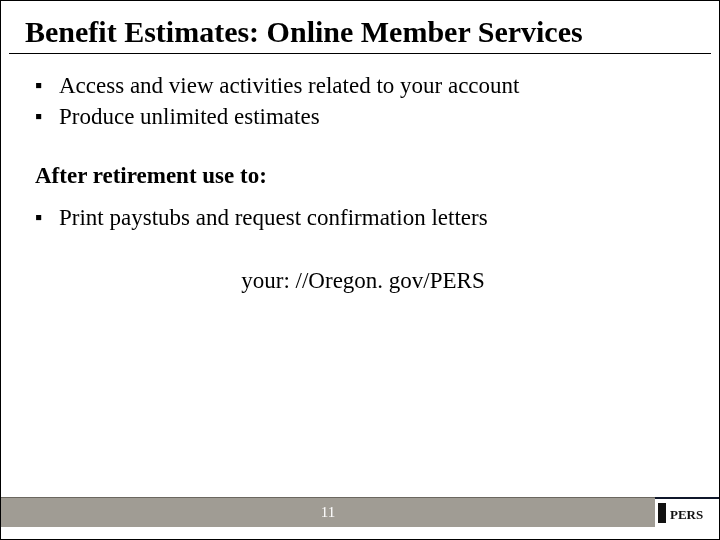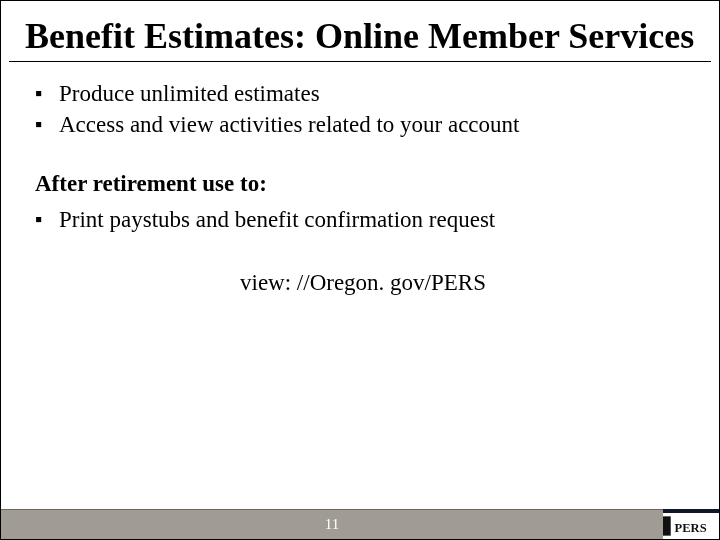--- a/index.html
+++ b/index.html
@@ -13,21 +13,21 @@
   }
   .slide {
     box-sizing: border-box;
     width: 720px;
     height: 540px;
     border: 1px solid #000;
     position: relative;
     overflow: hidden;
   }
   .title {
-    font-size: 36px;
+    font-size: 30px;
     font-weight: bold;
     padding: 14px 0 4px 24px;
   }
   .rule {
     border: none;
     border-top: 1px solid #000;
     margin: 0 8px 0 8px;
   }
   .body {
     padding: 18px 28px 0 34px;
@@ -47,75 +47,75 @@
   ul.bullets li::before {
     content: "\25AA";
     position: absolute;
     left: 0;
     top: 0.05em;
     font-size: 0.9em;
   }
   .subhead {
     font-weight: bold;
     margin-top: 30px;
-    margin-bottom: 8px;
+    margin-bottom: 14px;
   }
   .url {
     text-align: center;
     font-size: 23px;
     margin-top: 34px;
   }
   .footer-bar {
     position: absolute;
     left: 0;
     right: 0;
-    bottom: 0;
+    bottom: 12px;
     height: 30px;
     display: flex;
     align-items: stretch;
   }
   .footer-left {
     flex: 1;
     background: #a09c94;
     border-top: 1px solid #6b675f;
     display: flex;
     align-items: center;
     justify-content: center;
     color: #ffffff;
     font-size: 15px;
   }
   .footer-logo {
-    width: 56px;
+    width: 64px;
     background: #ffffff;
-    border-top: 4px solid #0f172a;
+    border-top: 2px solid #0f172a;
     display: flex;
     align-items: center;
     justify-content: center;
   }
   .footer-logo svg { display: block; }
 </style>
 </head>
 <body>
 
 <div class="slide">
   <div class="title">Benefit Estimates:  Online Member Services</div>
   <hr class="rule">
 
   <div class="body">
     <ul class="bullets">
+      <li>Access and view activities related to your account</li>
       <li>Produce unlimited estimates</li>
-      <li>Access and view activities related to your account</li>
     </ul>
 
     <div class="subhead">After retirement use to:</div>
     <ul class="bullets">
-      <li>Print paystubs and benefit confirmation request</li>
+      <li>Print paystubs and request confirmation letters</li>
     </ul>
 
-    <div class="url">view: //Oregon. gov/PERS</div>
+    <div class="url">your: //Oregon. gov/PERS</div>
   </div>
 
   <div class="footer-bar">
     <div class="footer-left">
       <span>11</span>
     </div>
     <div class="footer-logo">
       <svg width="58" height="24" viewBox="0 0 58 24">
         <rect x="0" y="2" width="8" height="20" fill="#111"></rect>
         <text x="12" y="18" font-family="Times New Roman, serif" font-size="13" font-weight="bold" fill="#111">PERS</text>

